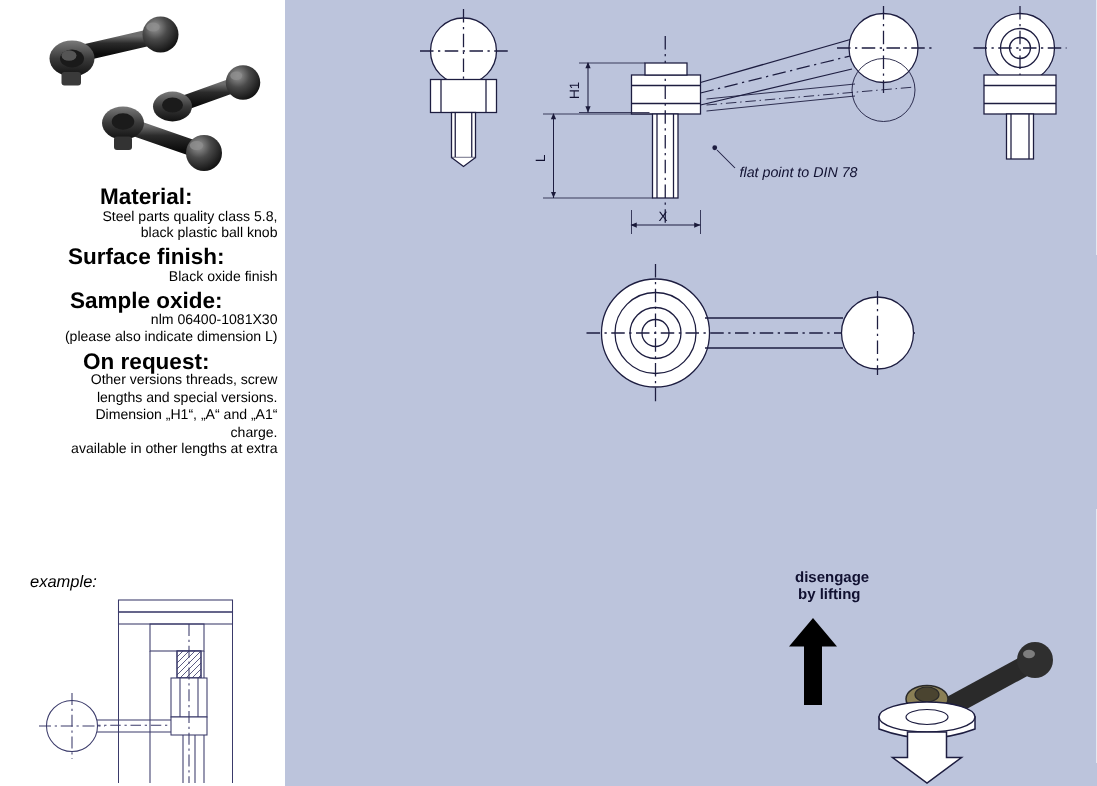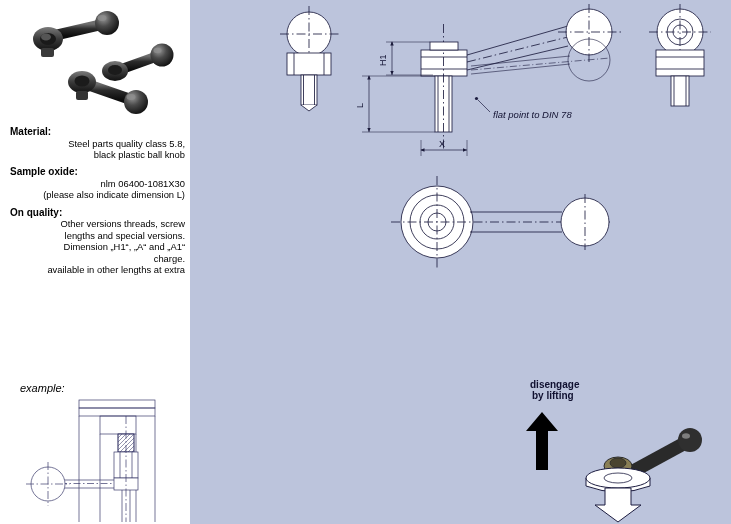--- a/index.html
+++ b/index.html
@@ -39,22 +39,23 @@
     position: absolute;
     left: 10px; top: 126px;
     width: 175px;
     font-size: 9.4px;
     line-height: 11.4px;
     color: #000000;
   }
   .spec-group { margin-bottom: 6px; }
   .spec-head {
     font-weight: bold;
-    font-size: 10px;
+    font-size: 15px;
     line-height: 11.6px;
+    text-align: center;
   }
   .spec-body {
     font-size: 9.4px;
     line-height: 11.4px;
     text-align: right;
   }
   #example-label {
     position: absolute;
     left: 20px; top: 382px;
     font-size: 11px;
@@ -142,30 +143,34 @@
     </div>
 
     <div id="spec-block">
 
       <div class="spec-group">
         <div class="spec-head">Material:</div>
         <div class="spec-body">Steel parts quality class 5.8,</div>
         <div class="spec-body">black plastic ball knob</div>
       </div>
 
+      <div class="spec-group">
+        <div class="spec-head">Surface finish:</div>
+        <div class="spec-body">Black oxide finish</div>
+      </div>
 
       <div class="spec-group">
         <div class="spec-head">Sample oxide:</div>
         <div class="spec-body">nlm 06400-1081X30</div>
         <div class="spec-body">(please also indicate dimension L)</div>
       </div>
 
 
       <div class="spec-group">
-        <div class="spec-head">On quality:</div>
+        <div class="spec-head">On request:</div>
         <div class="spec-body">Other versions threads, screw</div>
         <div class="spec-body">lengths and special versions.</div>
         <div class="spec-body">Dimension „H1“, „A“ and „A1“</div>
         <div class="spec-body">charge.</div>
         <div class="spec-body">available in other lengths at extra</div>
       </div>
 
     </div>
 
     <div id="example-label">example:</div>

